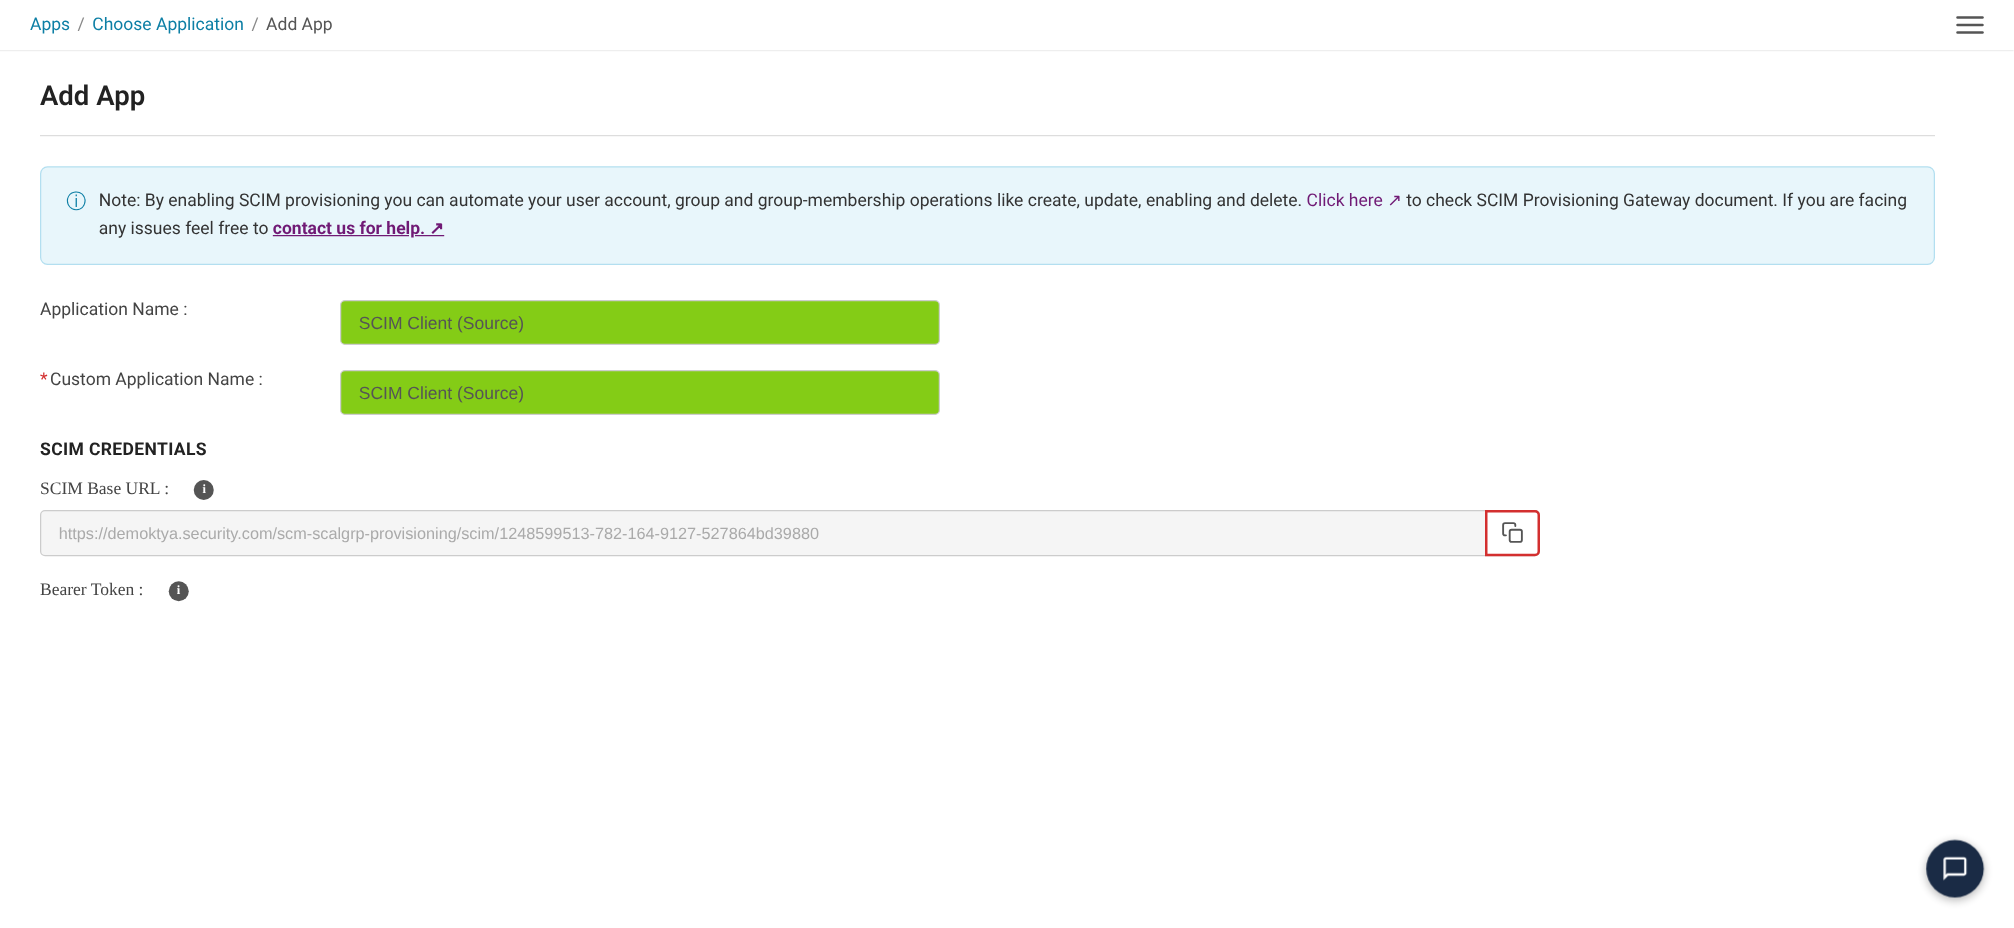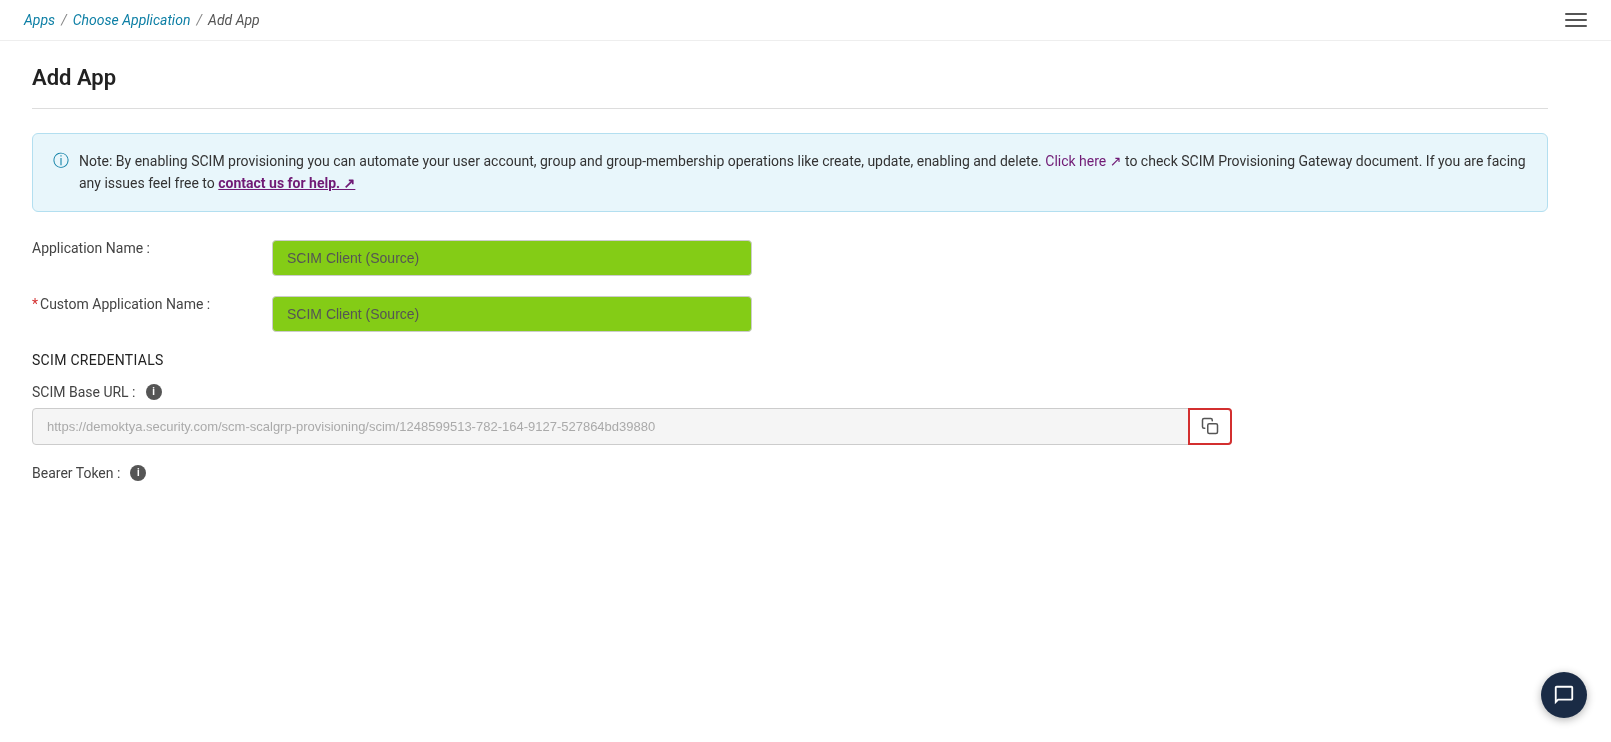--- a/index.html
+++ b/index.html
@@ -14,21 +14,20 @@
       justify-content: space-between;
       align-items: center;
       padding: 12px 24px;
       border-bottom: 1px solid #eee;
     }
     .breadcrumb {
       display: flex;
       align-items: center;
       gap: 6px;
       font-size: 14px;
-      font-style: italic;
     }
     .breadcrumb a {
       color: #0d7fa5;
       text-decoration: none;
       cursor: pointer;
     }
     .breadcrumb-separator {
       color: #888;
     }
     .breadcrumb-current {
@@ -111,33 +110,34 @@
       padding: 9px 14px;
       border: 1px solid #ccc;
       border-radius: 4px;
       font-size: 14px;
       color: #555;
       background: #84cc16;
       outline: none;
     }
     .section-title {
       font-size: 14px;
-      font-weight: 400;
+      font-weight: 700;
       color: #222;
       margin-bottom: 16px;
       margin-top: 10px;
       letter-spacing: 0.3px;
     }
     .field-label-row {
       display: flex;
       align-items: center;
-      gap: 10px;
+      gap: 20px;
       margin-bottom: 8px;
       font-size: 14px;
       color: #444;
+      font-family: Liberation Serif, serif;
     }
     .info-circle {
       display: inline-flex;
       align-items: center;
       justify-content: center;
       width: 16px;
       height: 16px;
       border-radius: 50%;
       background: #555;
       color: #fff;

